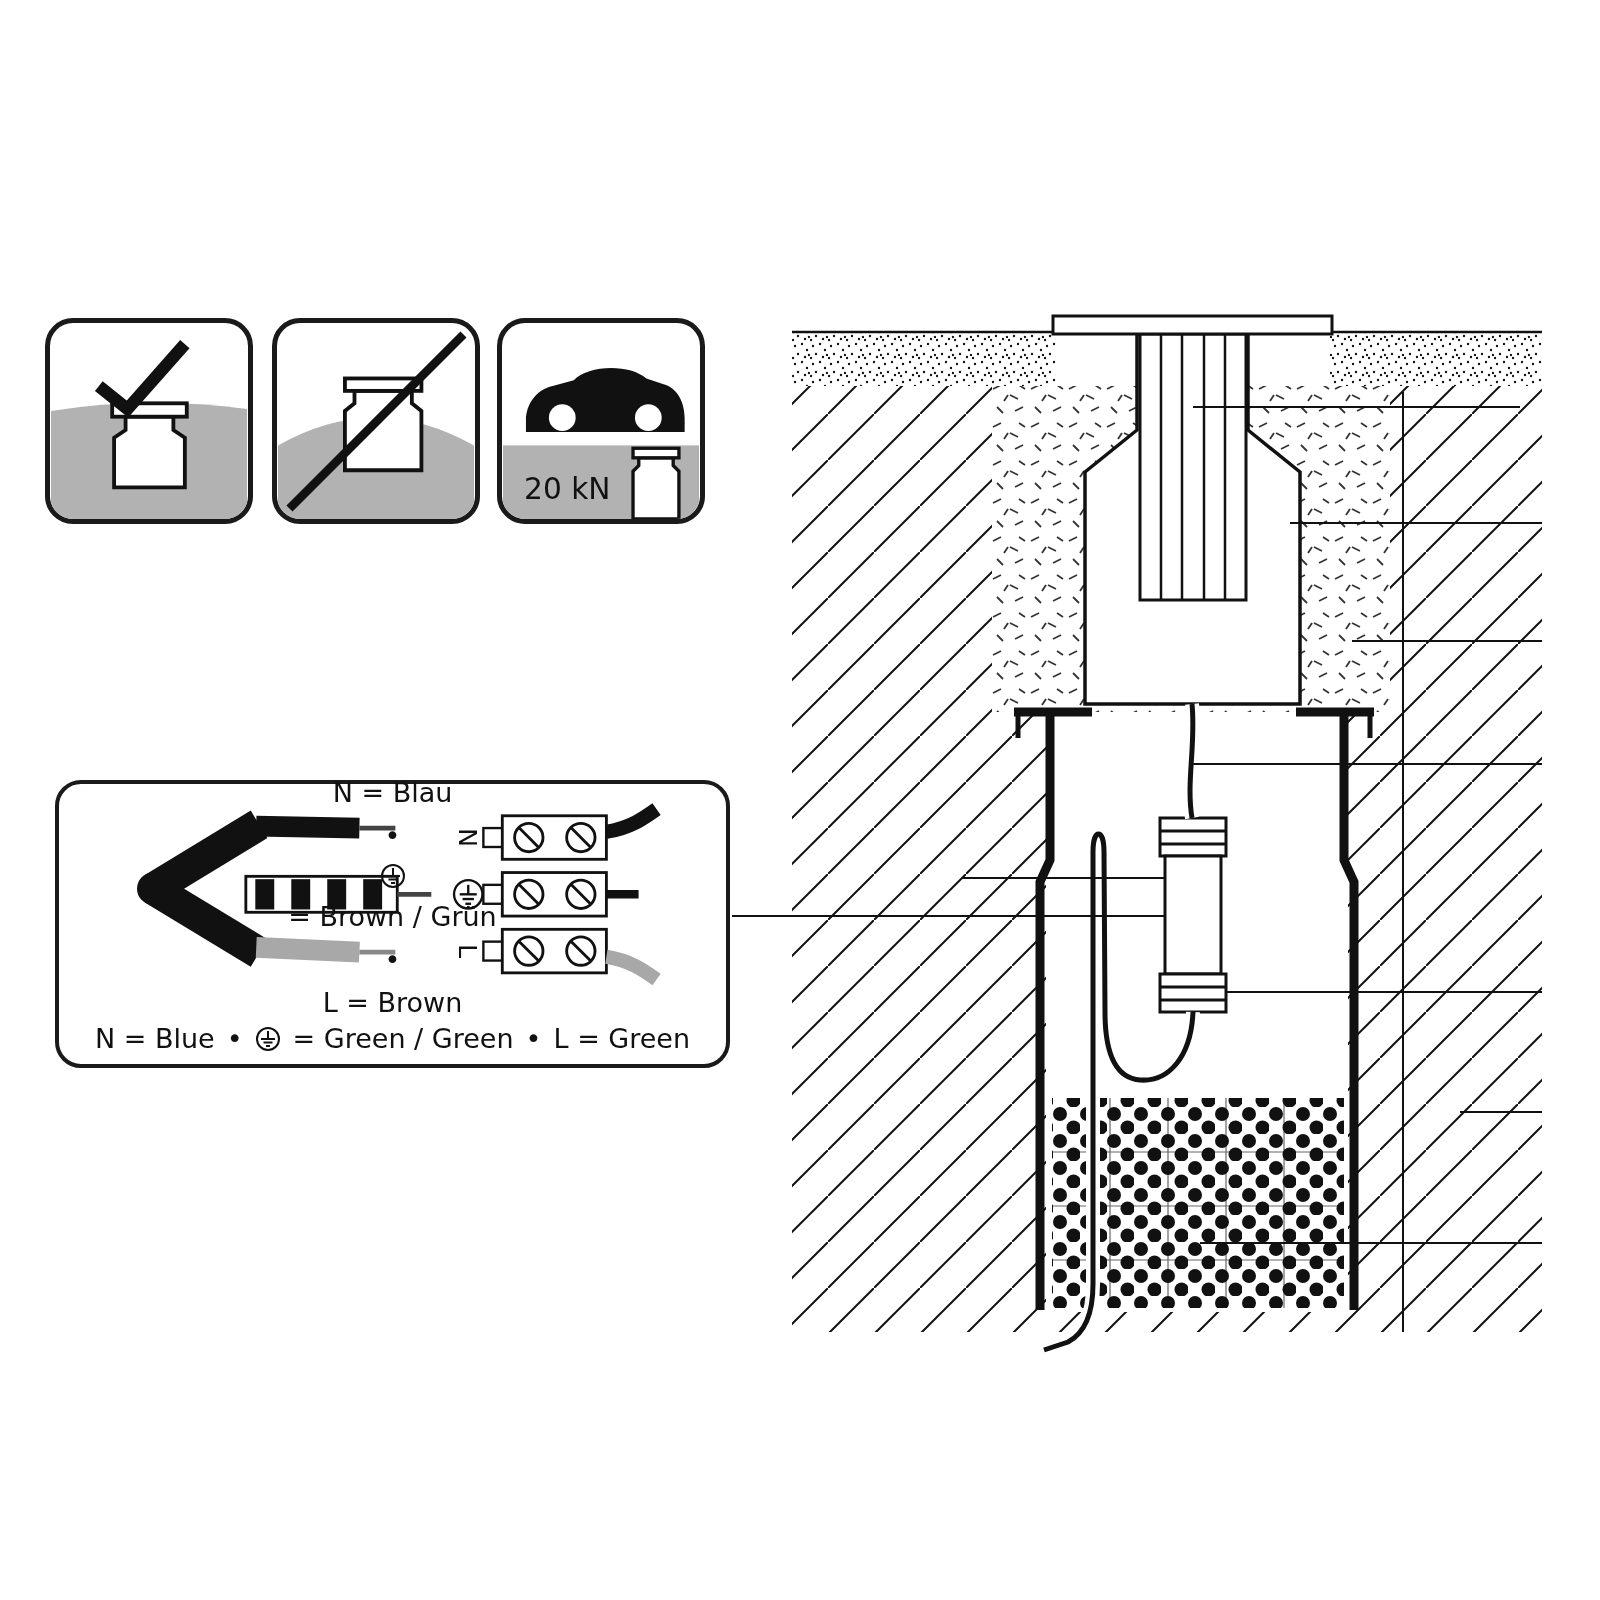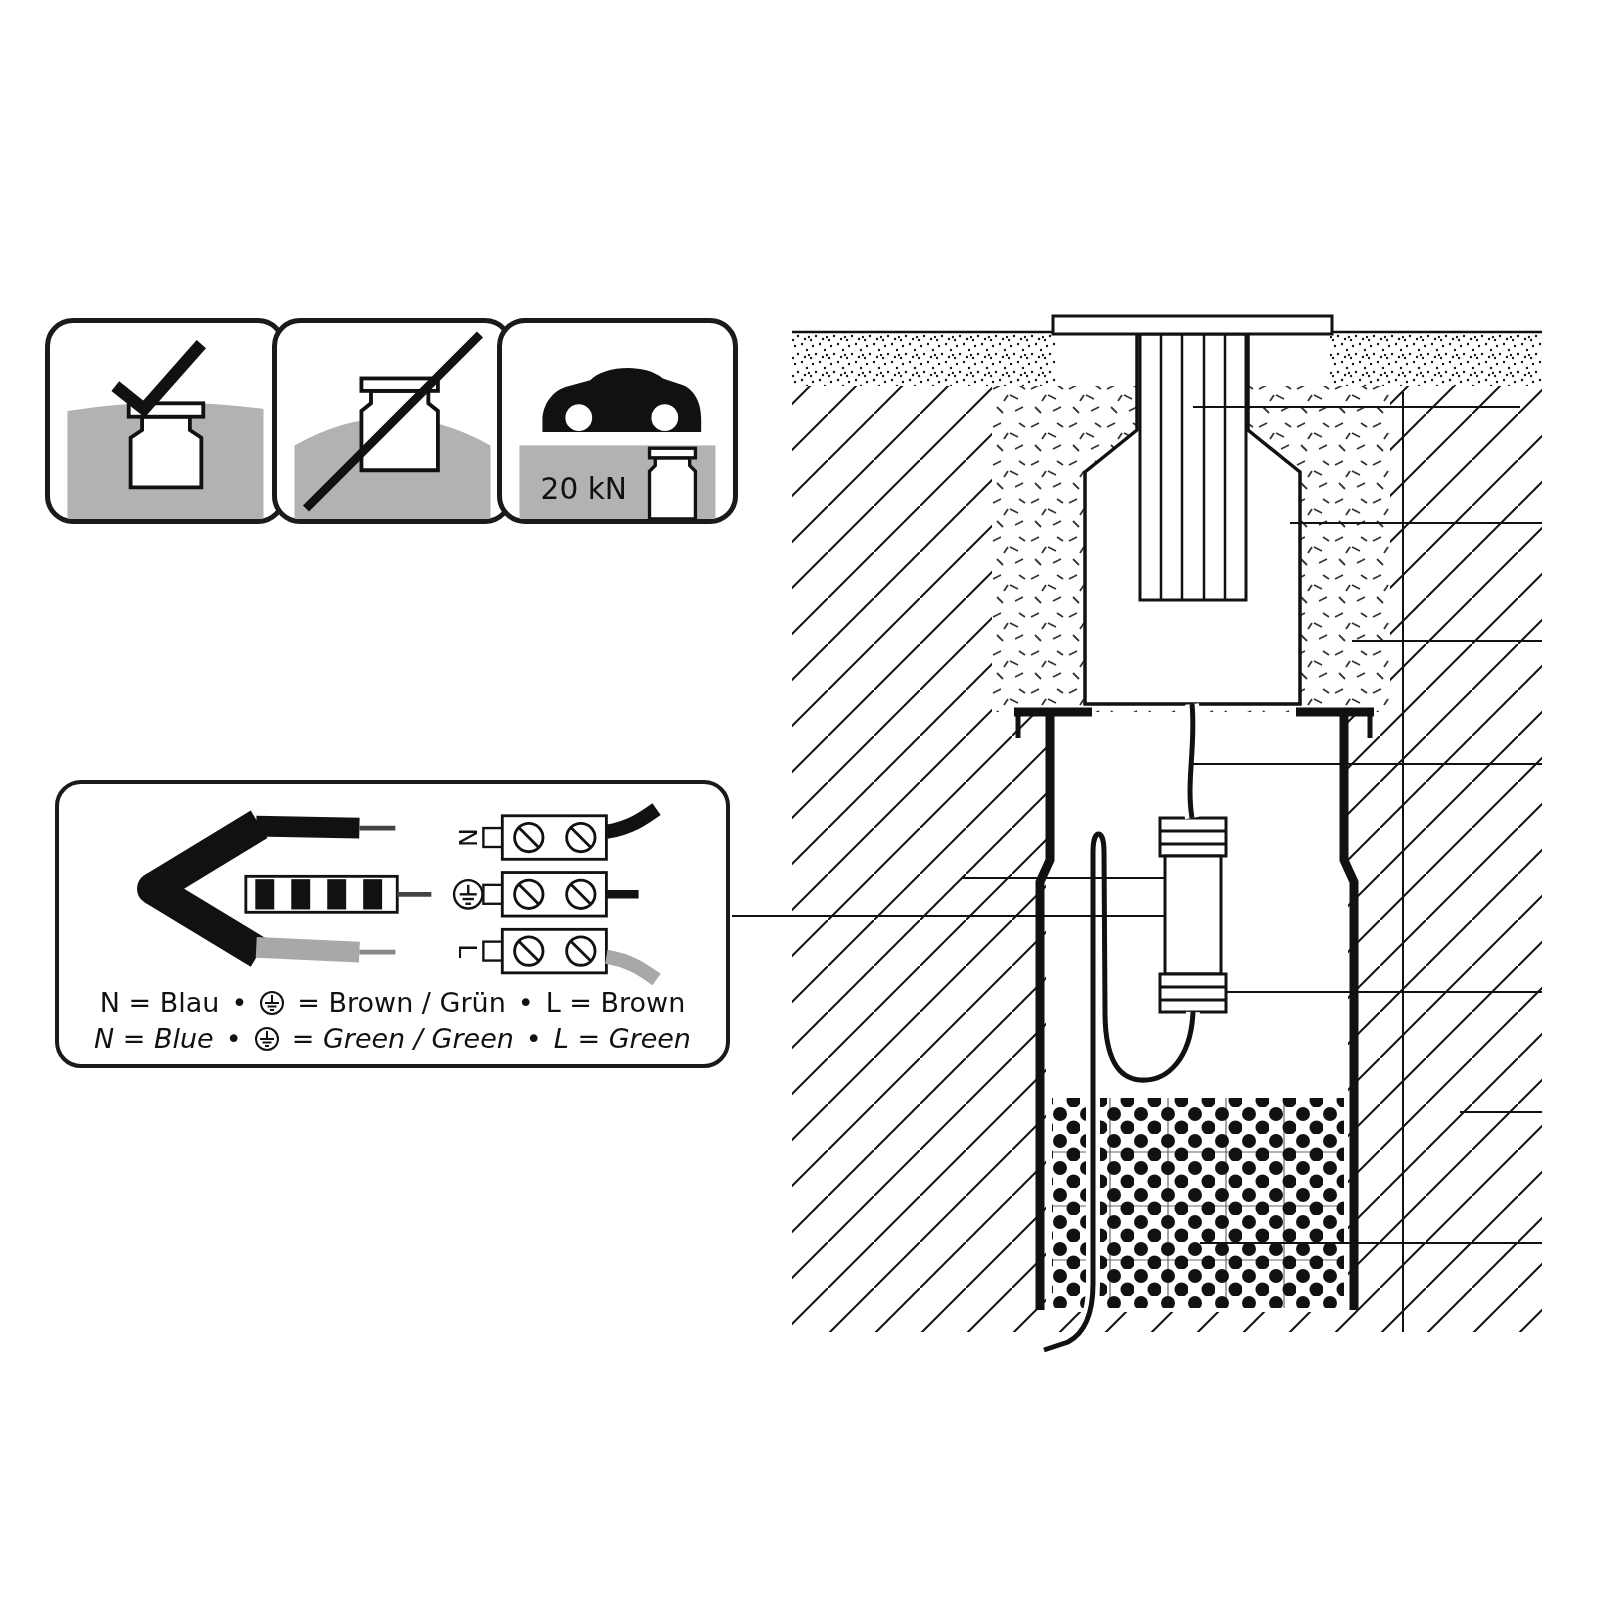--- a/index.html
+++ b/index.html
@@ -1,30 +1,30 @@
 <!DOCTYPE html>
 <html><head>
 <meta charset="utf-8">
 <style>
   html,body{margin:0;padding:0;background:#ffffff;}
   #canvas{position:relative;width:1600px;height:1600px;background:#fff;overflow:hidden;
           font-family:"DejaVu Sans","Liberation Sans",sans-serif;color:#111;}
-  .picto{position:absolute;width:241px;height:206px;border:5px solid #1a1a1a;border-radius:28px;
+  .picto{position:absolute;width:208px;height:206px;border:5px solid #1a1a1a;border-radius:28px;
          box-sizing:border-box;background:#fff;overflow:hidden;}
   #picto-ok{left:45px;top:318px;}
   #picto-no{left:272px;top:318px;}
   #picto-car{left:497px;top:318px;}
   .picto svg{display:block;width:100%;height:100%;}
   #wiring-box{position:absolute;left:55px;top:780px;width:675px;height:288px;
               border:4px solid #1a1a1a;border-radius:26px;box-sizing:border-box;background:#fff;}
   #wiring-gfx{position:absolute;left:14px;top:10px;width:640px;height:194px;}
   .legend-line{position:absolute;left:0;width:100%;display:flex;justify-content:center;
                align-items:center;gap:12px;font-size:27px;color:#111;white-space:nowrap;}
-  #legend-de{bottom:46px;}
-  #legend-en{bottom:10px;font-style:italic;}
+  #legend-de{bottom:46px;flex-direction:column;}
+  #legend-en{bottom:10px;}
   .earth-ico{display:inline-block;vertical-align:middle;}
   #main-svg{position:absolute;left:0;top:0;width:1600px;height:1600px;}
 </style>
 </head>
 <body>
 
 <div id="canvas">
 
   <svg id="main-svg" viewBox="0 0 1600 1600">
     <defs>

